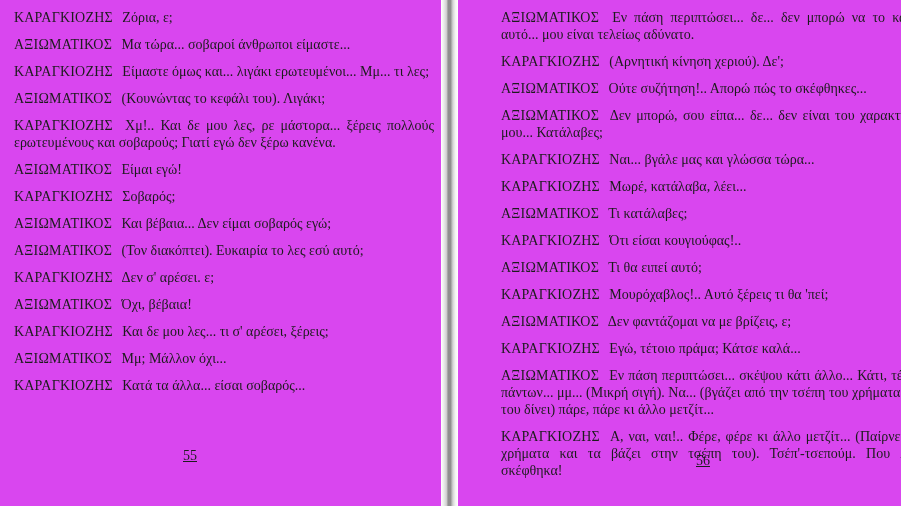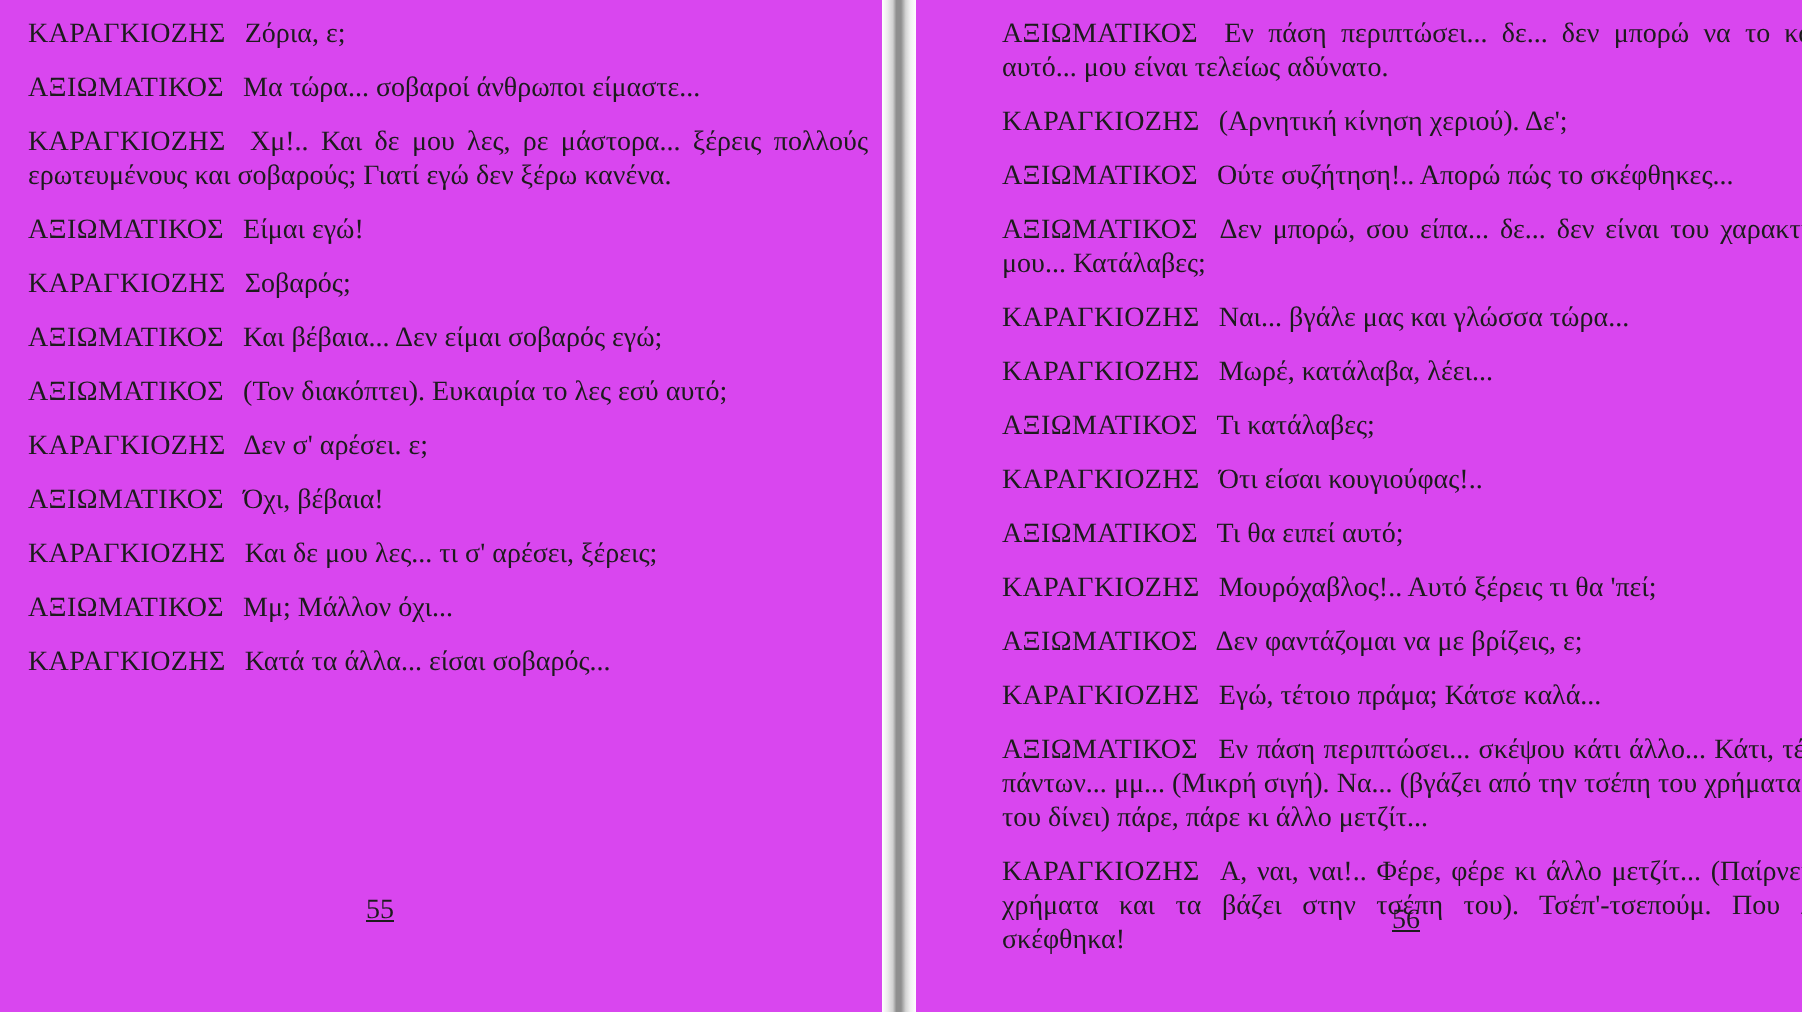--- a/index.html
+++ b/index.html
@@ -77,21 +77,29 @@
         <p class="para">
           <span class="speaker">ΚΑΡΑΓΚΙΟΖΗΣ</span>
           <span class="dialogue">Ζόρια, ε;</span>
         </p>
 
         <p class="para">
           <span class="speaker">ΑΞΙΩΜΑΤΙΚΟΣ</span>
           <span class="dialogue">Μα τώρα... σοβαροί άνθρωποι είμαστε...</span>
         </p>
 
-
+        <p class="para">
+          <span class="speaker">ΚΑΡΑΓΚΙΟΖΗΣ</span>
+          <span class="dialogue">Είμαστε όμως και... λιγάκι ερωτευμένοι... Μμ... τι λες;</span>
+        </p>
+
+        <p class="para">
+          <span class="speaker">ΑΞΙΩΜΑΤΙΚΟΣ</span>
+          <span class="dialogue">(Κουνώντας το κεφάλι του). Λιγάκι;</span>
+        </p>
 
         <p class="para">
           <span class="speaker">ΚΑΡΑΓΚΙΟΖΗΣ</span>
           <span class="dialogue">Χμ!.. Και δε μου λες, ρε μάστορα... ξέρεις πολλούς ερωτευμένους και σοβαρούς; Γιατί εγώ δεν ξέρω κανένα.</span>
         </p>
 
         <p class="para">
           <span class="speaker">ΑΞΙΩΜΑΤΙΚΟΣ</span>
           <span class="dialogue">Είμαι εγώ!</span>
         </p>

